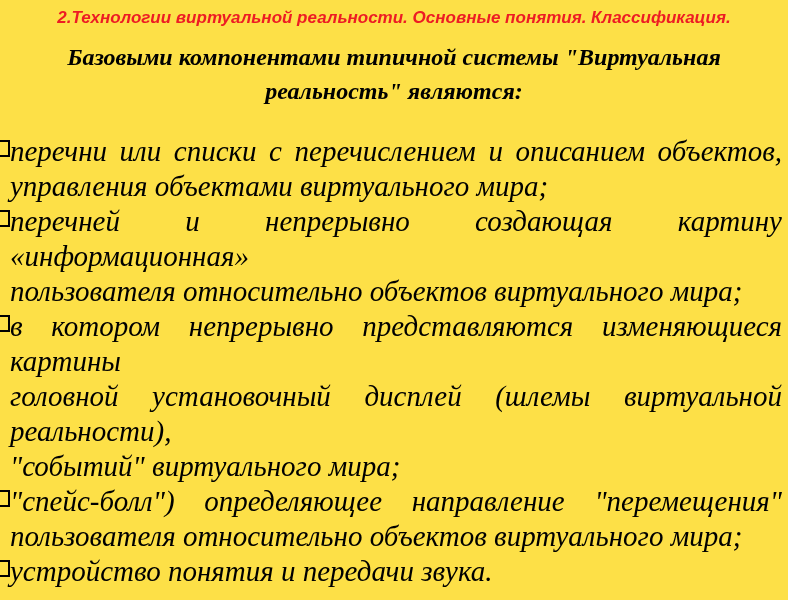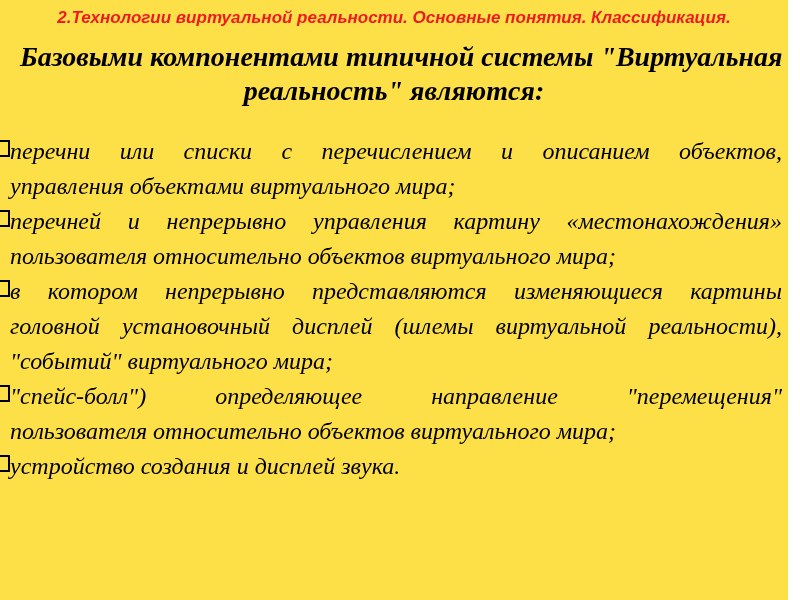--- a/index.html
+++ b/index.html
@@ -27,21 +27,21 @@
     font-weight: bold;
     font-size: 17px;
     line-height: 21px;
     color: #ed1c24;
   }
   .heading {
     margin: 12px 20px 0 20px;
     text-align: center;
     font-family: "Liberation Serif", serif;
     font-weight: bold;
-    font-size: 28px;
+    font-size: 24px;
     line-height: 34px;
     color: #000000;
   }
   .heading .hline {
     display: block;
     white-space: nowrap;
   }
   ul.bullets {
     list-style: none;
     margin: 26px 0 0 0;
@@ -55,21 +55,21 @@
   .sq {
     position: absolute;
     left: -16px;
     top: 6px;
     width: 12px;
     height: 13px;
     border: 2px solid #000000;
     background: transparent;
   }
   .line {
-    font-size: 24px;
+    font-size: 29px;
     line-height: 35px;
     white-space: normal;
   }
   .line.just {
     text-align: justify;
     text-align-last: justify;
   }
   .line.last {
     text-align: right;
     text-align-last: left;
@@ -90,36 +90,36 @@
   <ul class="bullets">
 
     <li>
       <span class="sq"></span>
       <div class="line just">перечни или списки с перечислением и описанием объектов,</div>
       <div class="line last">управления объектами виртуального мира;</div>
     </li>
 
     <li>
       <span class="sq"></span>
-      <div class="line just">перечней и непрерывно управления картину «местонахождения»</div>
+      <div class="line just">перечней и непрерывно создающая картину «информационная»</div>
       <div class="line last">пользователя относительно объектов виртуального мира;</div>
     </li>
 
     <li>
       <span class="sq"></span>
       <div class="line just">в котором непрерывно представляются изменяющиеся картины</div>
       <div class="line just">головной установочный дисплей (шлемы виртуальной реальности),</div>
       <div class="line last">"событий" виртуального мира;</div>
     </li>
 
     <li>
       <span class="sq"></span>
       <div class="line just">"спейс-болл") определяющее направление "перемещения"</div>
       <div class="line last">пользователя относительно объектов виртуального мира;</div>
     </li>
 
     <li>
       <span class="sq"></span>
-      <div class="line last">устройство создания и дисплей звука.</div>
+      <div class="line last">устройство понятия и передачи звука.</div>
     </li>
 
   </ul>
 </div>
 
 </body></html>

